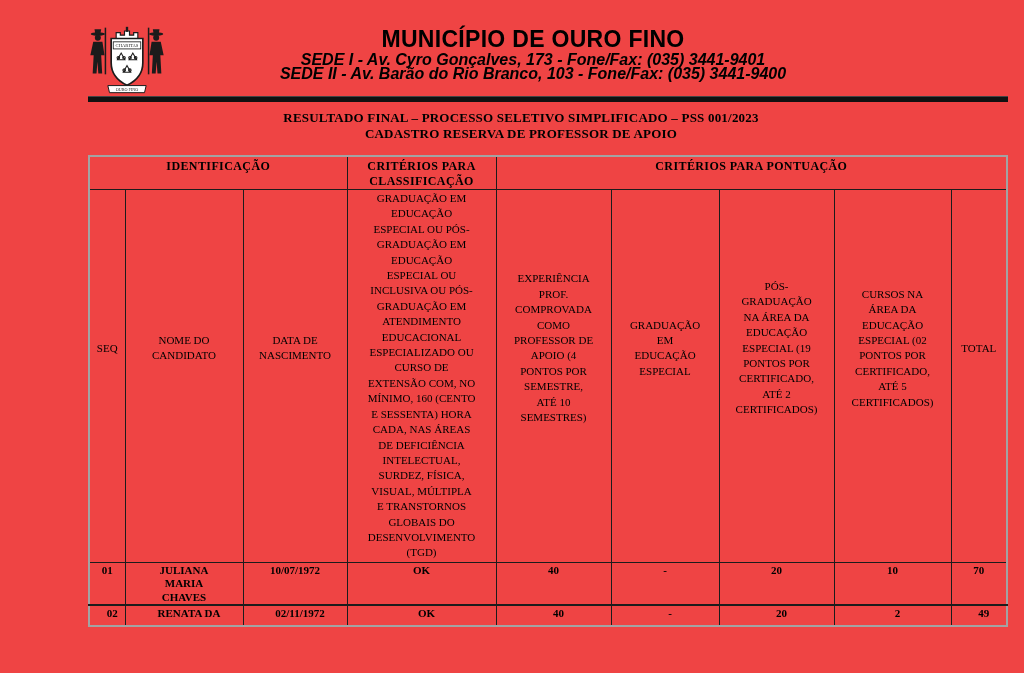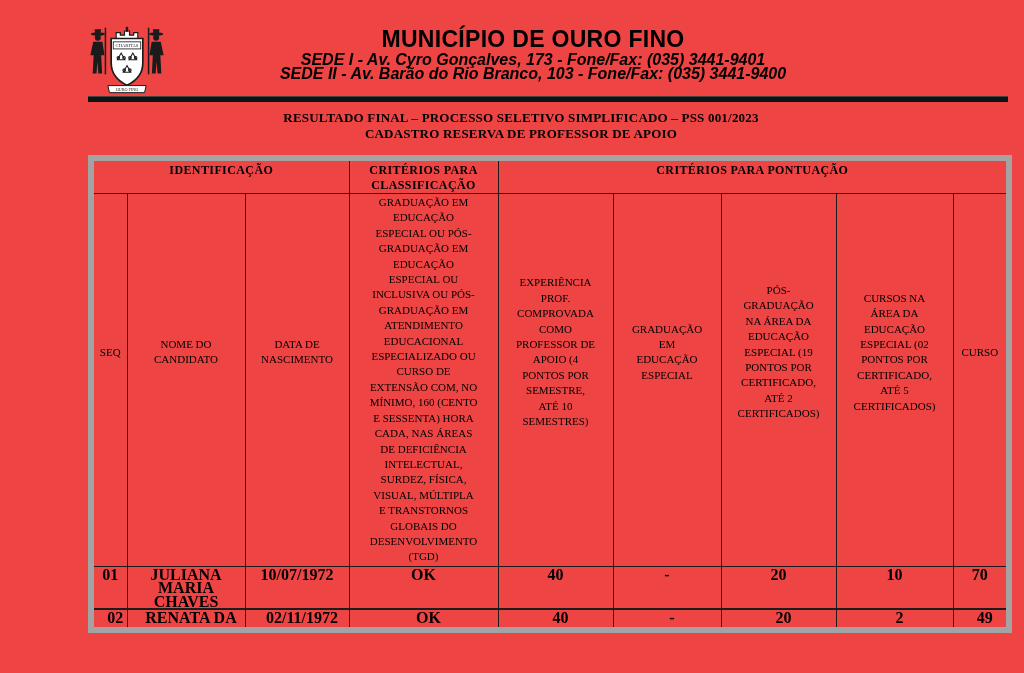--- a/index.html
+++ b/index.html
@@ -26,37 +26,37 @@
     border-top:1px solid #444;
   }
   .doc-title {
     position:absolute; left:76px; top:110px; width:890px; text-align:center;
     font-weight:bold; font-size:13px; line-height:15.5px; letter-spacing:.2px;
   }
   
   table.results {
     position:absolute; left:88px; top:155px; width:918px;
     border-collapse:collapse; table-layout:fixed;
-    border:6px solid #a3a3a3;
+    border:2px solid #a3a3a3;
   }
   table.results th, table.results td {
     border:1px solid #1c1c1c; text-align:center; overflow:hidden; padding:0 2px;
   }
   tr.group-row th {
     font-size:12px; font-weight:bold; vertical-align:top;
     line-height:15px; padding-top:2px; letter-spacing:.4px; white-space:pre-line;
   }
   tr.colhead-row th {
     font-size:11px; font-weight:normal; vertical-align:middle;
     line-height:15.4px; white-space:pre-line;
   }
   tr.colhead-row th.push-up { padding-bottom:55px; }
   tr.colhead-row th.fill { padding:1px 2px; vertical-align:top; }
   tr.data-row td {
-    font-size:16px; font-weight:bold; vertical-align:top;
+    font-size:11px; font-weight:bold; vertical-align:top;
     line-height:13.5px; padding-top:1px; white-space:pre-line;
   }
   tr.data-row.thick-top td { border-top:2px solid #1c1c1c;padding-left:12px; }
 </style>
 </head>
 <body>
 
 <div class="page">
 
   <svg class="logo" viewBox="0 0 100 84" xmlns="http://www.w3.org/2000/svg">
@@ -180,21 +180,21 @@
 ATÉ 2
 CERTIFICADOS)</th>
         <th class="push-up">CURSOS NA
 ÁREA DA
 EDUCAÇÃO
 ESPECIAL (02
 PONTOS POR
 CERTIFICADO,
 ATÉ 5
 CERTIFICADOS)</th>
-        <th class="push-up">CURSO</th>
+        <th class="push-up">TOTAL</th>
       </tr>
       <tr class="data-row" style="height:42px">
         <td>01</td>
         <td>JULIANA
 MARIA
 CHAVES</td>
         <td>10/07/1972</td>
         <td>OK</td>
         <td>40</td>
         <td>-</td>

